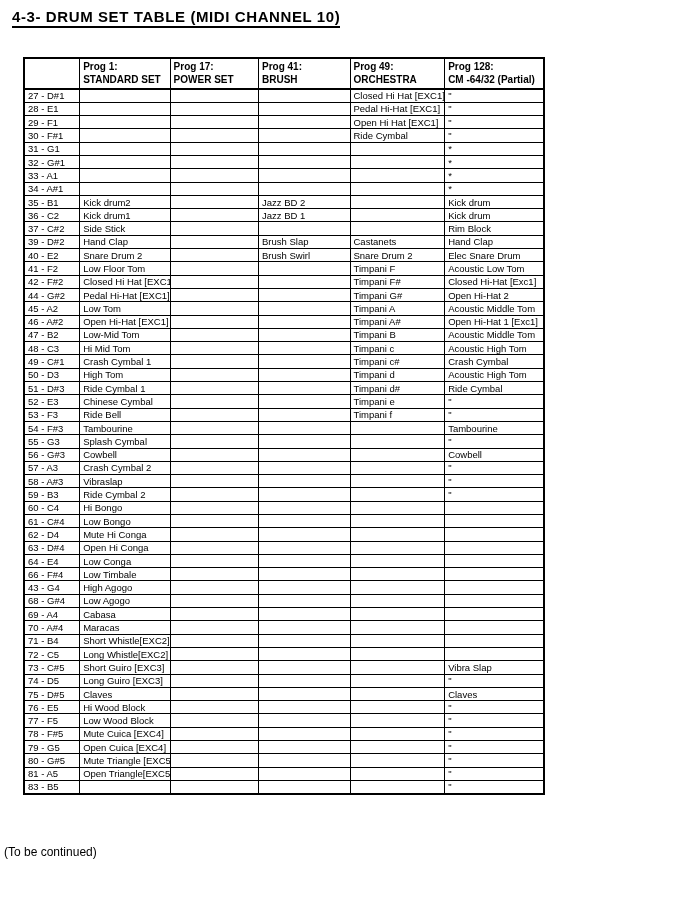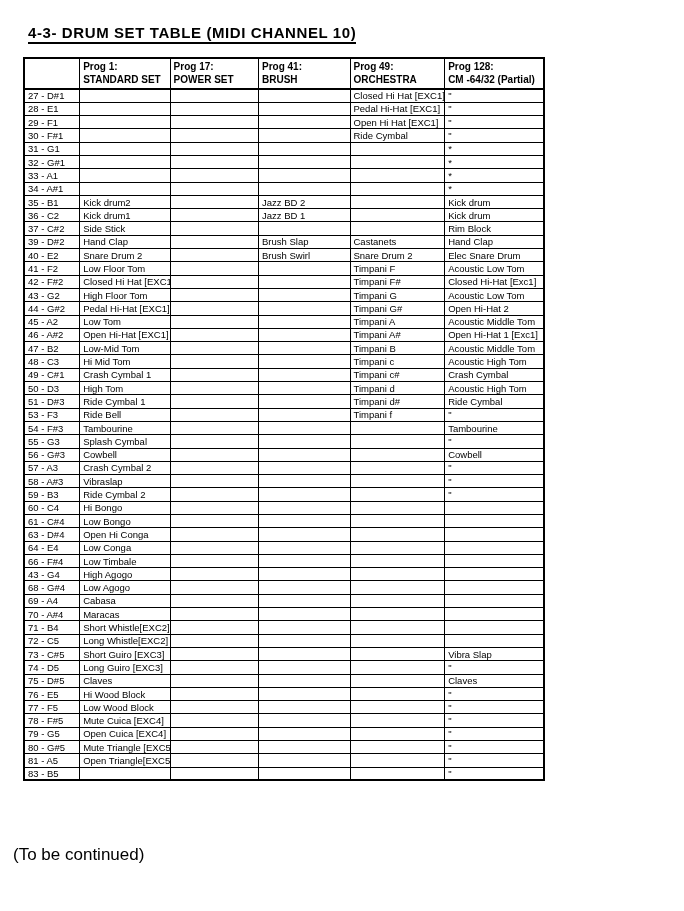--- a/index.html
+++ b/index.html
@@ -12,21 +12,21 @@
     height: 911px;
     position: relative;
     font-family: "Liberation Sans", sans-serif;
     color: #000000;
     -webkit-font-smoothing: none;
   }
   .page-title {
     position: absolute;
     left: 12px;
     top: 8px;
-    margin: 16px;
+    margin: 0;
     font-size: 15px;
     font-weight: bold;
     letter-spacing: 0.6px;
     white-space: nowrap;
     border-bottom: 2px solid #000;
     padding-bottom: 1px;
     display: inline-block;
   }
   table.drum-table {
     position: absolute;
@@ -56,23 +56,23 @@
   .drum-table tbody tr {
     height: 13.3px;
   }
   .drum-table tbody td {
     font-size: 9.5px;
     line-height: 11px;
     vertical-align: middle;
   }
   .footer-note {
     position: absolute;
-    left: 13px;
+    left: 4px;
     top: 845px;
-    font-size: 17px;
+    font-size: 12px;
     white-space: nowrap;
   }
 </style>
 </head>
 <body>
 
 <h1 class="page-title">4-3- DRUM SET TABLE (MIDI CHANNEL 10)</h1>
 
 <table class="drum-table">
   <colgroup>
@@ -223,28 +223,20 @@
       </tr>
       <tr>
         <td>42 - F#2</td>
         <td>Closed Hi Hat [EXC1]</td>
         <td></td>
         <td></td>
         <td>Timpani F#</td>
         <td>Closed Hi-Hat [Exc1]</td>
       </tr>
       <tr>
-        <td>43 - G2</td>
-        <td>High Floor Tom</td>
-        <td></td>
-        <td></td>
-        <td>Timpani G</td>
-        <td>Acoustic Low Tom</td>
-      </tr>
-      <tr>
         <td>44 - G#2</td>
         <td>Pedal Hi-Hat [EXC1]</td>
         <td></td>
         <td></td>
         <td>Timpani G#</td>
         <td>Open Hi-Hat 2</td>
       </tr>
       <tr>
         <td>45 - A2</td>
         <td>Low Tom</td>
@@ -295,20 +287,28 @@
       </tr>
       <tr>
         <td>51 - D#3</td>
         <td>Ride Cymbal 1</td>
         <td></td>
         <td></td>
         <td>Timpani d#</td>
         <td>Ride Cymbal</td>
       </tr>
       <tr>
+        <td>52 - E3</td>
+        <td>Chinese Cymbal</td>
+        <td></td>
+        <td></td>
+        <td>Timpani e</td>
+        <td>"</td>
+      </tr>
+      <tr>
         <td>53 - F3</td>
         <td>Ride Bell</td>
         <td></td>
         <td></td>
         <td>Timpani f</td>
         <td>"</td>
       </tr>
       <tr>
         <td>54 - F#3</td>
         <td>Tambourine</td>
@@ -361,20 +361,28 @@
         <td>60 - C4</td>
         <td>Hi Bongo</td>
         <td></td>
         <td></td>
         <td></td>
         <td></td>
       </tr>
       <tr>
         <td>61 - C#4</td>
         <td>Low Bongo</td>
+        <td></td>
+        <td></td>
+        <td></td>
+        <td></td>
+      </tr>
+      <tr>
+        <td>62 - D4</td>
+        <td>Mute Hi Conga</td>
         <td></td>
         <td></td>
         <td></td>
         <td></td>
       </tr>
       <tr>
         <td>63 - D#4</td>
         <td>Open Hi Conga</td>
         <td></td>
         <td></td>

